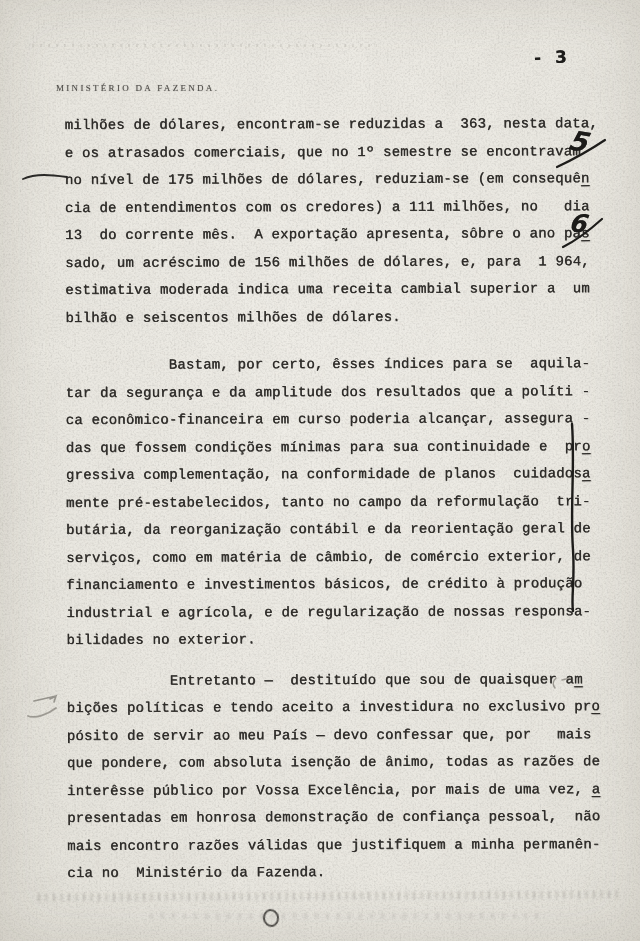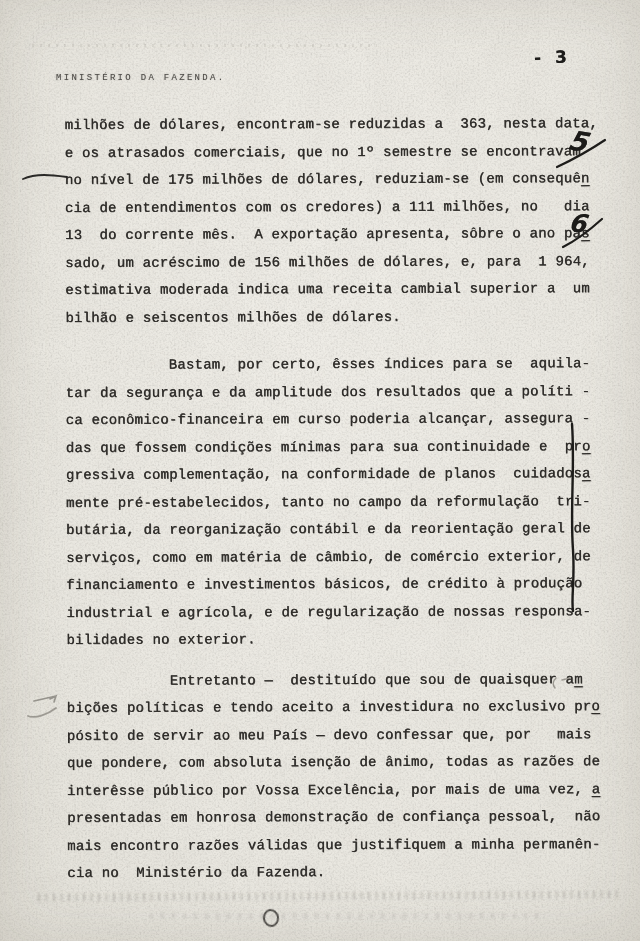--- a/index.html
+++ b/index.html
@@ -4,22 +4,22 @@
 <style>
   html,body{margin:0;padding:0;background:#9a9890;}
   .page{
     position:relative;width:640px;height:941px;overflow:hidden;
     background:radial-gradient(ellipse at 52% 38%, #f1efe9 0%, #ebe9e2 62%, #e3e1d9 100%);
     box-shadow:inset 0 0 60px rgba(120,110,95,.18);
     font-family:"Liberation Mono",monospace;
   }
   .grain,.marks{position:absolute;inset:0;pointer-events:none;}
   .letterhead{
-    position:absolute;left:56px;top:73px;
-    font-family:Liberation Mono, monospace;font-size:9px;letter-spacing:2.3px;
+    position:absolute;left:56px;top:83px;
+    font-family:Liberation Serif, serif;font-size:9px;letter-spacing:2.3px;
     color:#514f4b;text-shadow:0 0 1px rgba(80,78,74,.5);
   }
   .page-number{
     position:absolute;left:534px;top:47px;
     font-family:"DejaVu Sans",sans-serif;font-weight:bold;font-size:17px;
     color:#1d1c1a;letter-spacing:4px;transform:rotate(-2deg);
     text-shadow:0 0 .6px rgba(20,20,20,.8);
   }
   .body-text{
     position:absolute;left:66px;top:111px;width:535px;

